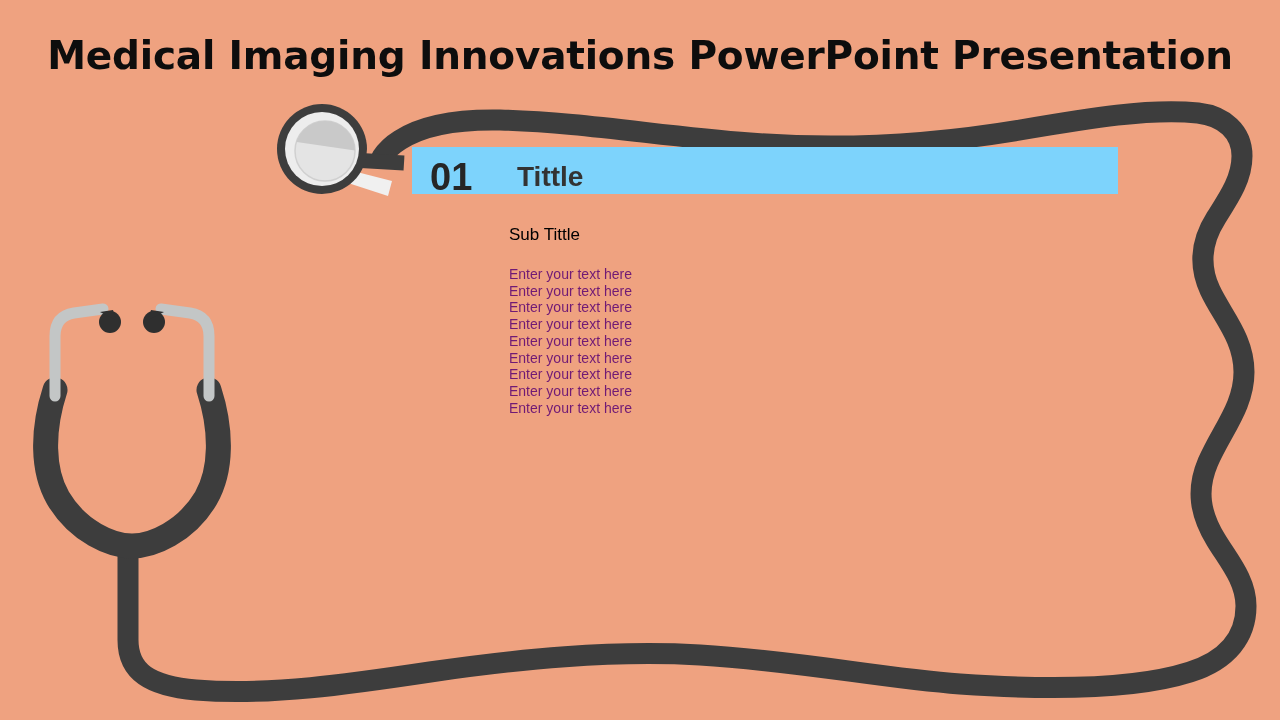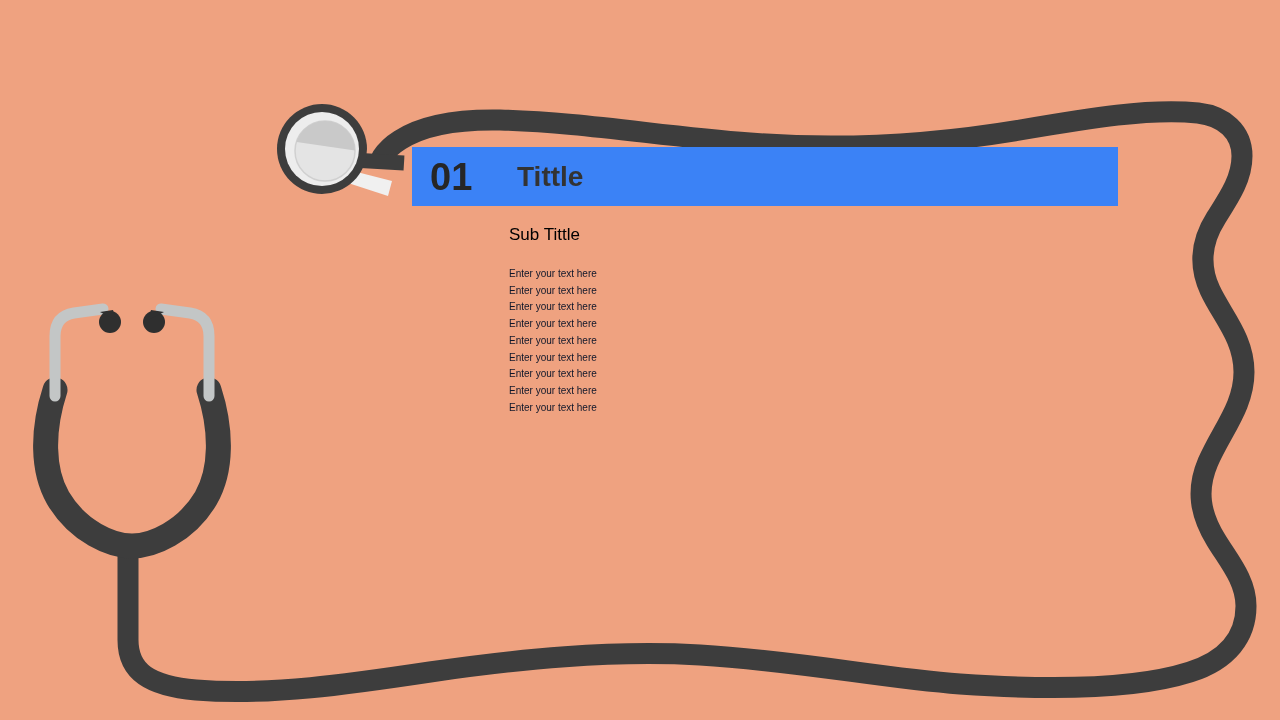--- a/index.html
+++ b/index.html
@@ -34,22 +34,22 @@
     letter-spacing: -0.2px;
     color: #0d0d0d;
     white-space: nowrap;
     z-index: 30;
   }
   #title-bar {
     position: absolute;
     left: 412px;
     top: 147px;
     width: 706px;
-    height: 59px;
-    background: #3b82f6;
+    height: 47px;
+    background: #7dd3fc;
     z-index: 20;
   }
   #title-bar-number {
     position: absolute;
     left: 18px;
     top: 9px;
     font-family: "Liberation Sans", sans-serif;
     font-weight: bold;
     font-size: 38px;
     line-height: 42px;
@@ -74,23 +74,23 @@
     color: #000000;
     z-index: 20;
   }
   #body-text {
     position: absolute;
     left: 509px;
     top: 266px;
     z-index: 20;
   }
   .body-line {
-    font-size: 10px;
+    font-size: 14px;
     line-height: 16.7px;
-    color: #0f172a;
+    color: #701a75;
     white-space: nowrap;
   }
 </style>
 </head>
 <body>
 
 <div id="slide">
 
   <svg id="bg-layer" viewBox="0 0 1280 720">
 
@@ -147,20 +147,21 @@
 
       <clipPath id="diaphragm-clip">
         <circle cx="325" cy="151" r="30"></circle>
       </clipPath>
       <g clip-path="url(#diaphragm-clip)">
         <path d="M 290 110 L 365 110 L 365 152 L 290 141 Z" fill="#c9c9c9"></path>
       </g>
     </g>
   </svg>
 
+  <div id="slide-title">Medical Imaging Innovations PowerPoint Presentation</div>
 
   <div id="title-bar">
     <span id="title-bar-number">01</span>
     <span id="title-bar-label">Tittle</span>
   </div>
 
   <div id="sub-title">Sub Tittle</div>
 
   <div id="body-text">
       <div class="body-line">Enter your text here</div>

